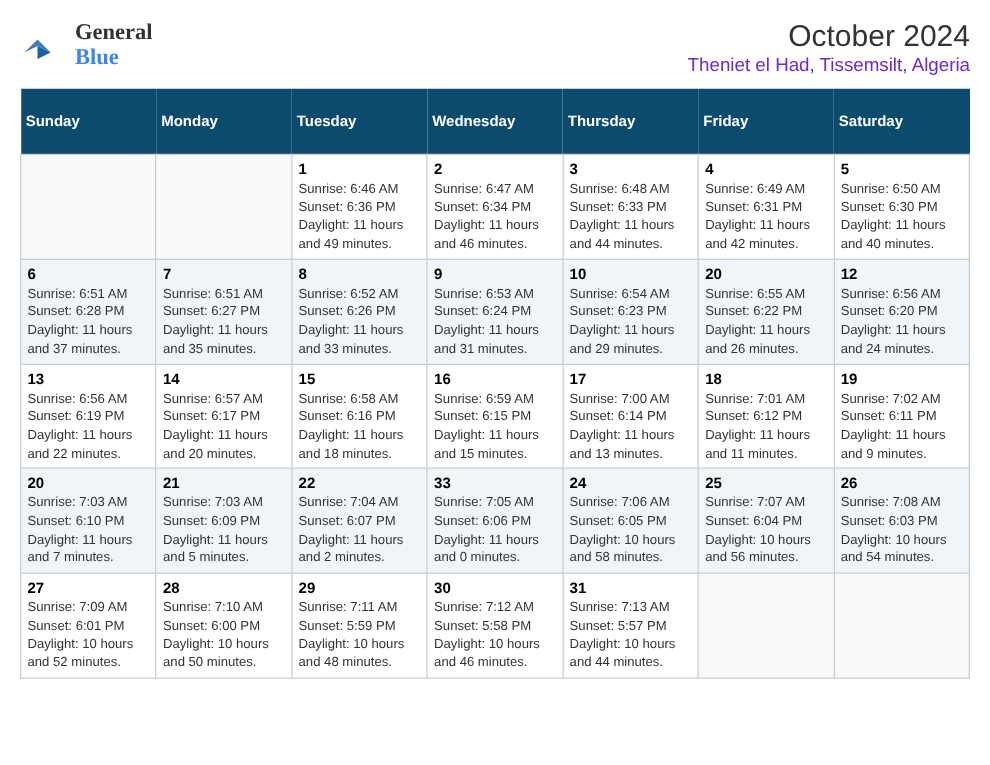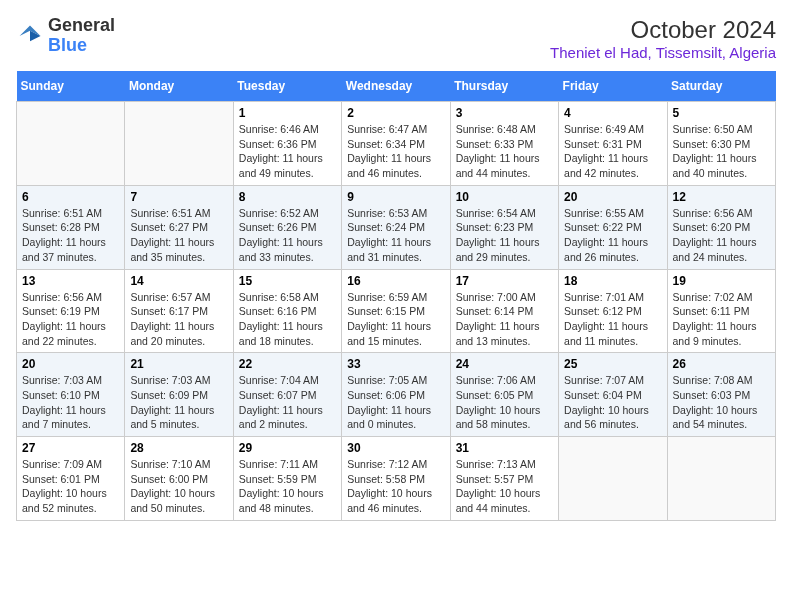--- a/index.html
+++ b/index.html
@@ -11,22 +11,23 @@
       padding: 16px;
     }
     .header {
       display: flex;
       justify-content: space-between;
       align-items: flex-start;
       margin-bottom: 10px;
     }
     .logo {
       display: flex;
-      align-items: center;
-      gap: 4px;
+      align-items: flex-end;
+      gap: 16px;
+      font-family: Liberation Serif, serif;
     }
     .logo-text {
       font-size: 18px;
       font-weight: bold;
       line-height: 1.1;
     }
     .logo-text .general { color: #333; }
     .logo-text .blue { color: #3b82f6; }
     .logo-icon {
       width: 28px;
@@ -43,23 +44,23 @@
     .location {
       font-size: 15px;
       color: #6d28d9;
     }
     table {
       width: 100%;
       border-collapse: collapse;
       font-size: 11px;
     }
     th {
-      background-color: #3b82f6;
+      background-color: #0c4a6e;
       color: #fff;
-      padding: 8px 4px;
+      padding: 19px 4px;
       text-align: left;
       font-size: 12px;
       font-weight: bold;
     }
     td {
       border: 1px solid #ccc;
       vertical-align: top;
       padding: 4px 5px;
       height: 82px;
       width: 108px;

